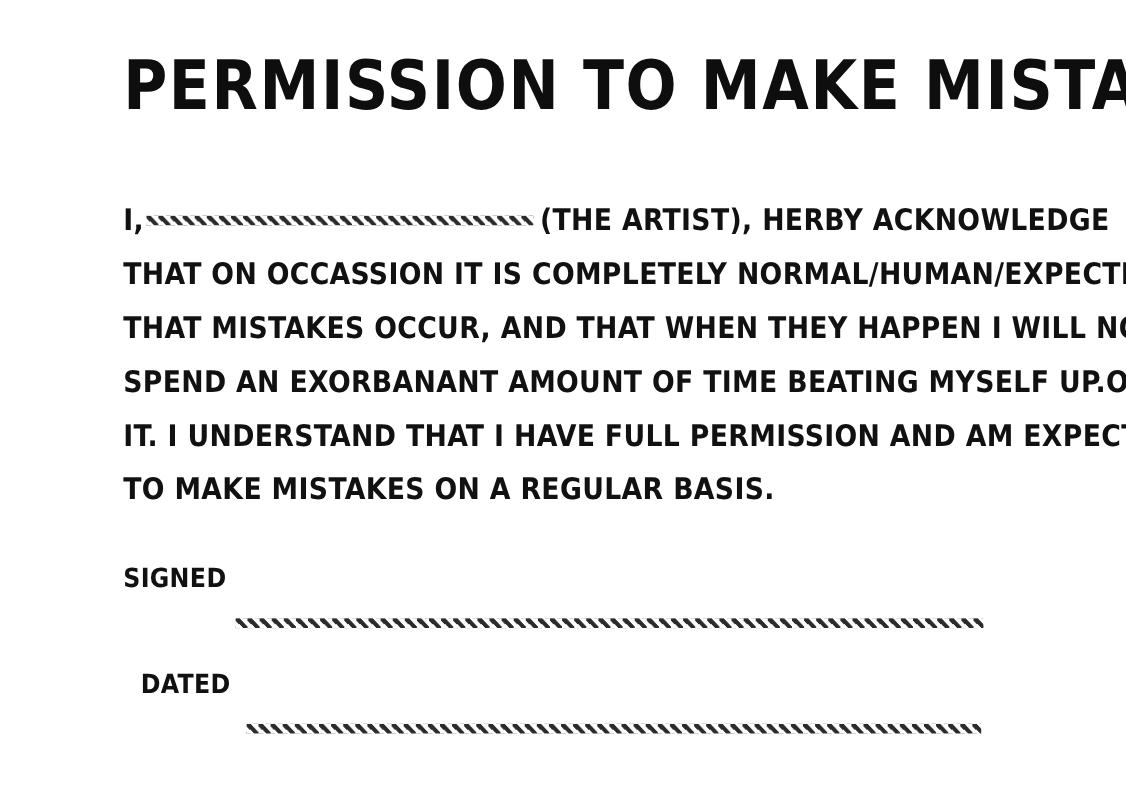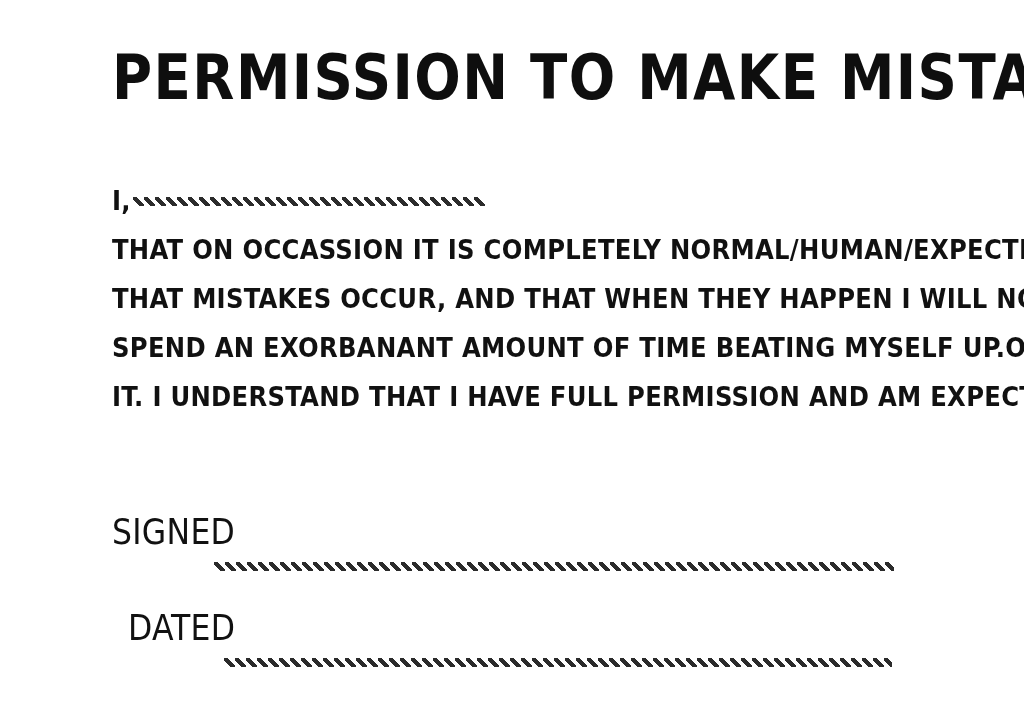--- a/index.html
+++ b/index.html
@@ -73,22 +73,22 @@
     bottom: 4px;
     height: 9px;
     background-image:
       linear-gradient(45deg, transparent 0 35%, #2b2b2b 35% 62%, transparent 62% 100%);
     background-size: 11px 9px;
     background-repeat: repeat-x;
   }
 
   .field {
     position: absolute;
-    font-size: 35px;
-    font-weight: 400;
+    font-size: 24px;
+    font-weight: 700;
     letter-spacing: 0.3px;
     text-transform: uppercase;
     color: #111111;
   }
   .field-signed { left: 112px; top: 512px; }
   .field-dated  { left: 128px; top: 608px; }
 
   .rule {
     position: absolute;
     height: 9px;
@@ -107,30 +107,32 @@
 
   <div class="title">PERMISSION TO MAKE MISTAKES</div>
 
   <div class="body-block">
 
     <div class="body-line line-first">
       <span class="lead">I,</span>
       <span class="inline-blank">
         <span class="zigzag"></span>
       </span>
+      <span class="rest">(THE ARTIST), HERBY ACKNOWLEDGE</span>
     </div>
 
     <div class="body-line">THAT ON OCCASSION IT IS COMPLETELY NORMAL/HUMAN/EXPECTED</div>
 
     <div class="body-line">THAT MISTAKES OCCUR, AND THAT WHEN THEY HAPPEN I WILL NOT</div>
 
     <div class="body-line">SPEND AN EXORBANANT AMOUNT OF TIME BEATING MYSELF UP.OVER</div>
 
     <div class="body-line">IT.  I UNDERSTAND THAT I HAVE FULL PERMISSION AND AM EXPECTED</div>
 
+    <div class="body-line">TO MAKE MISTAKES ON A REGULAR BASIS.</div>
 
   </div>
 
   <div class="field field-signed">SIGNED</div>
   <div class="rule rule-signed"></div>
 
   <div class="field field-dated">DATED</div>
   <div class="rule rule-dated"></div>
 
 </div>

